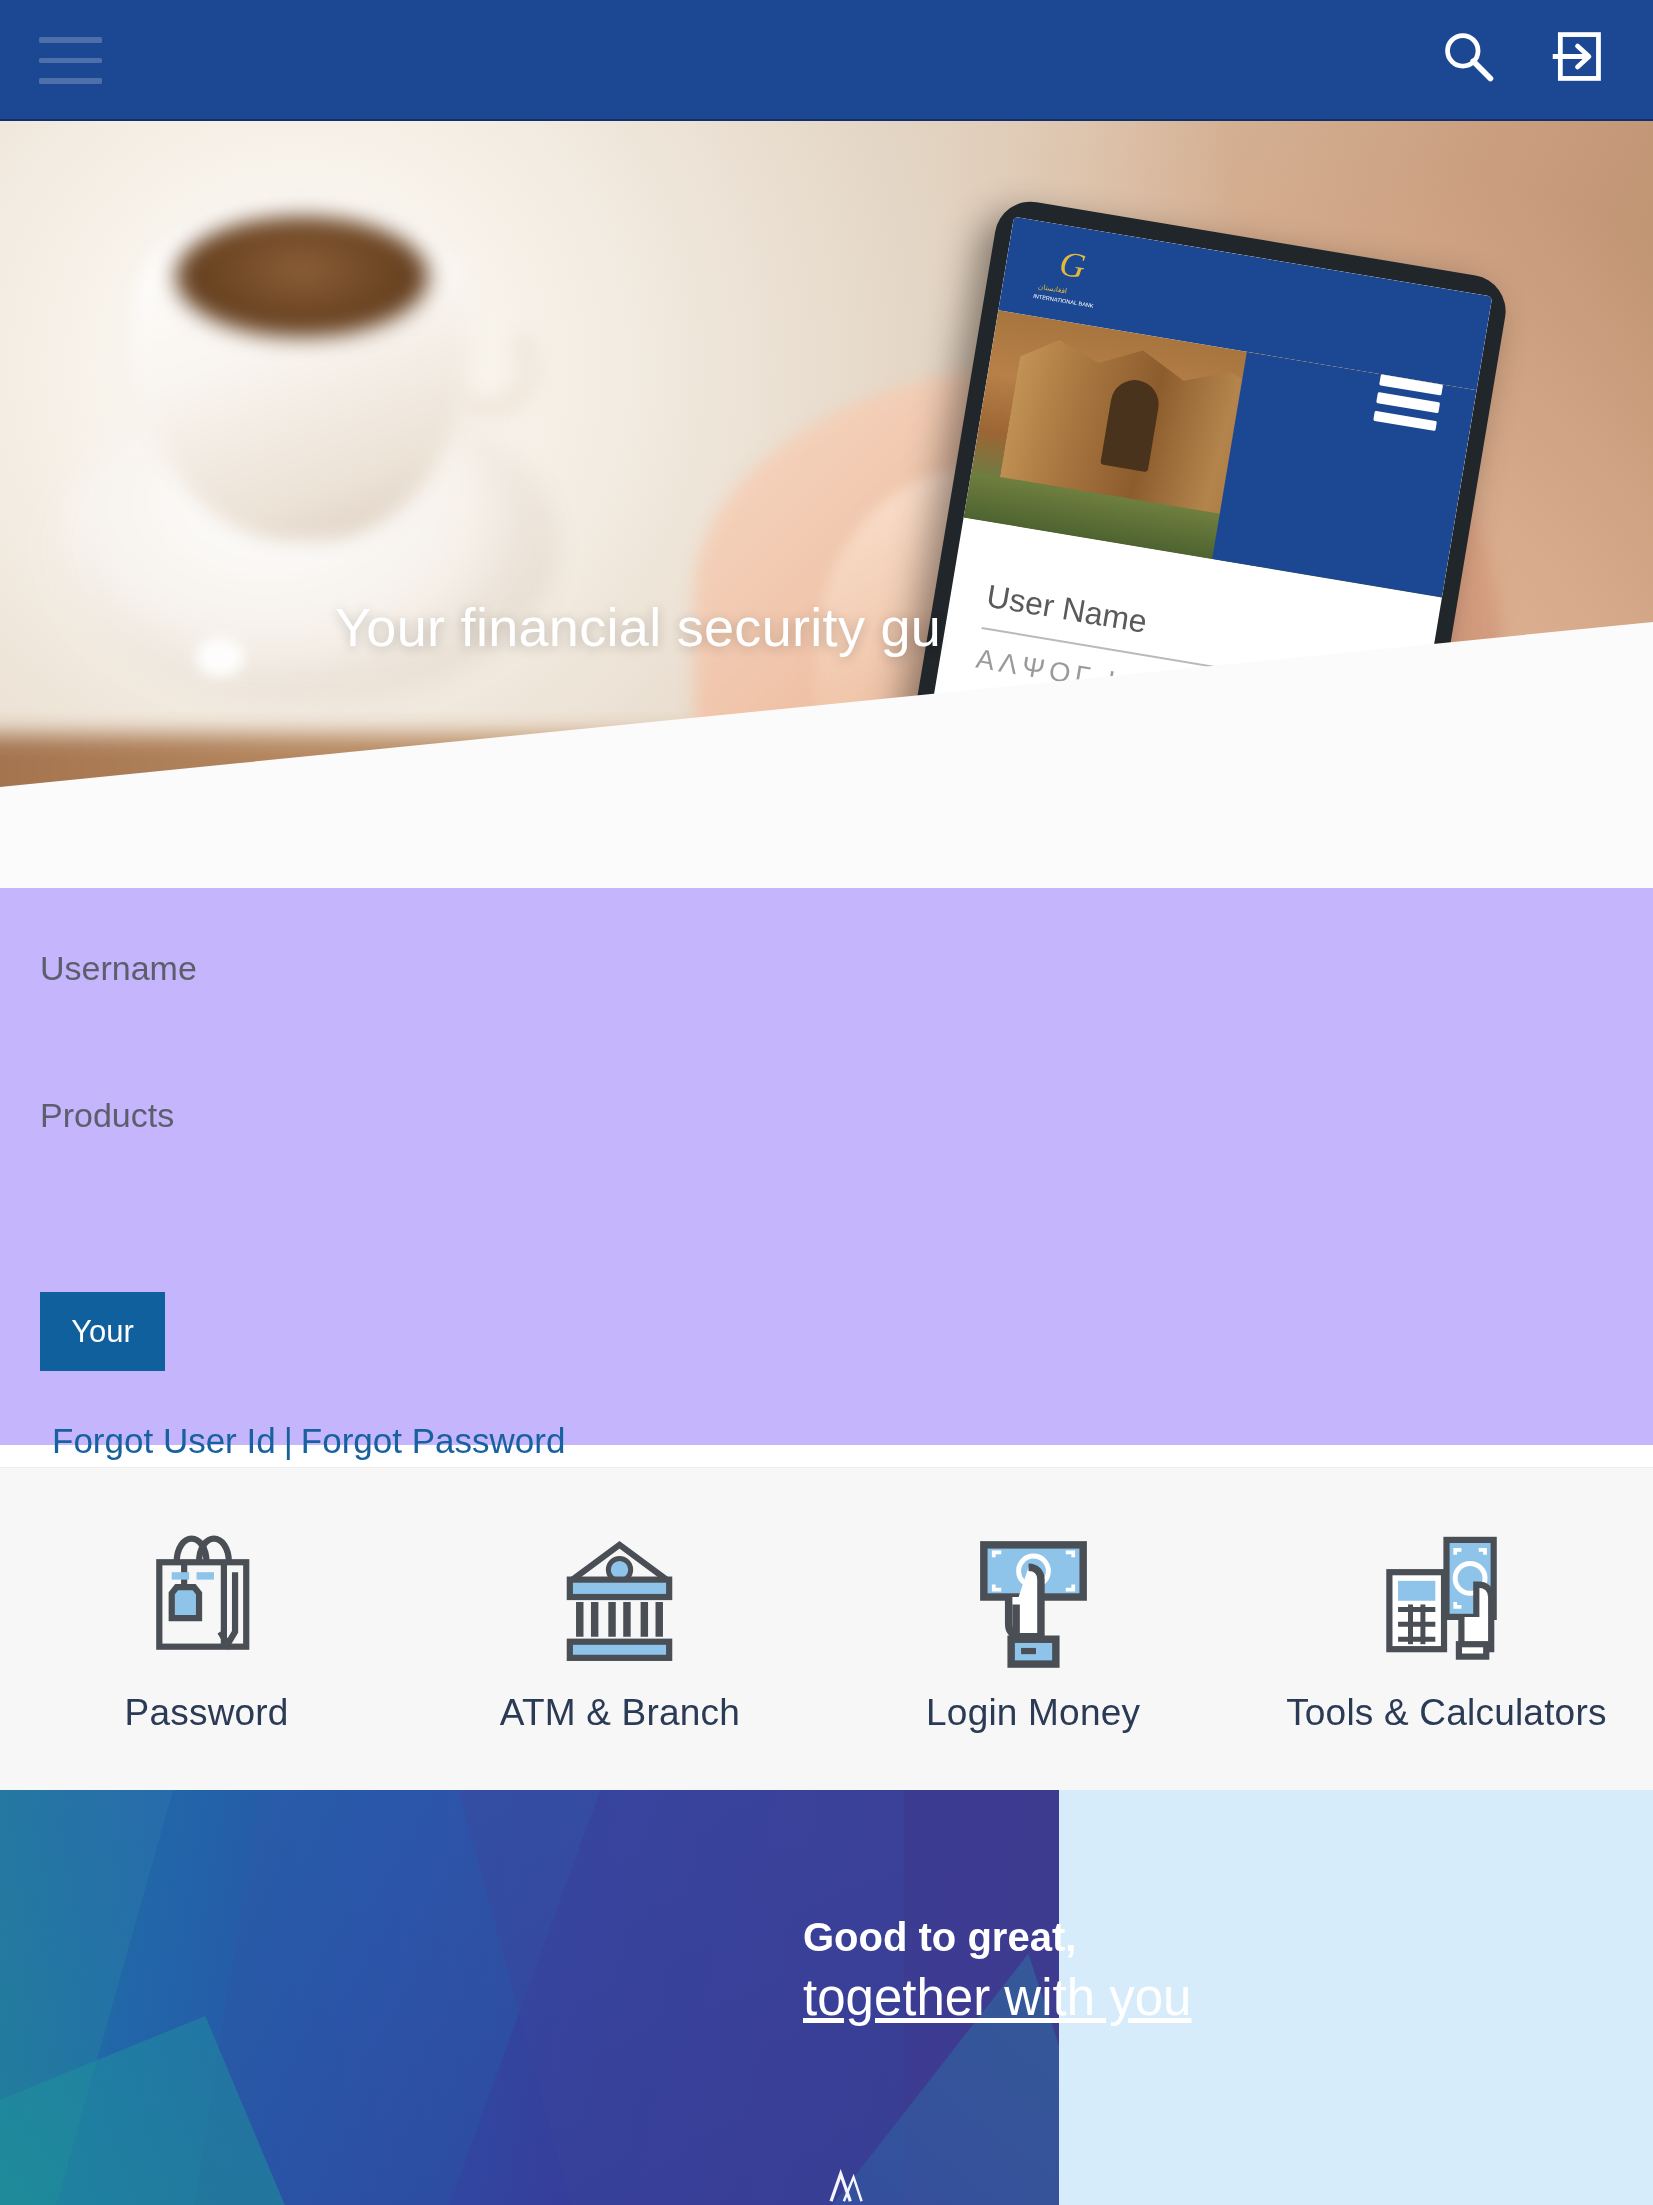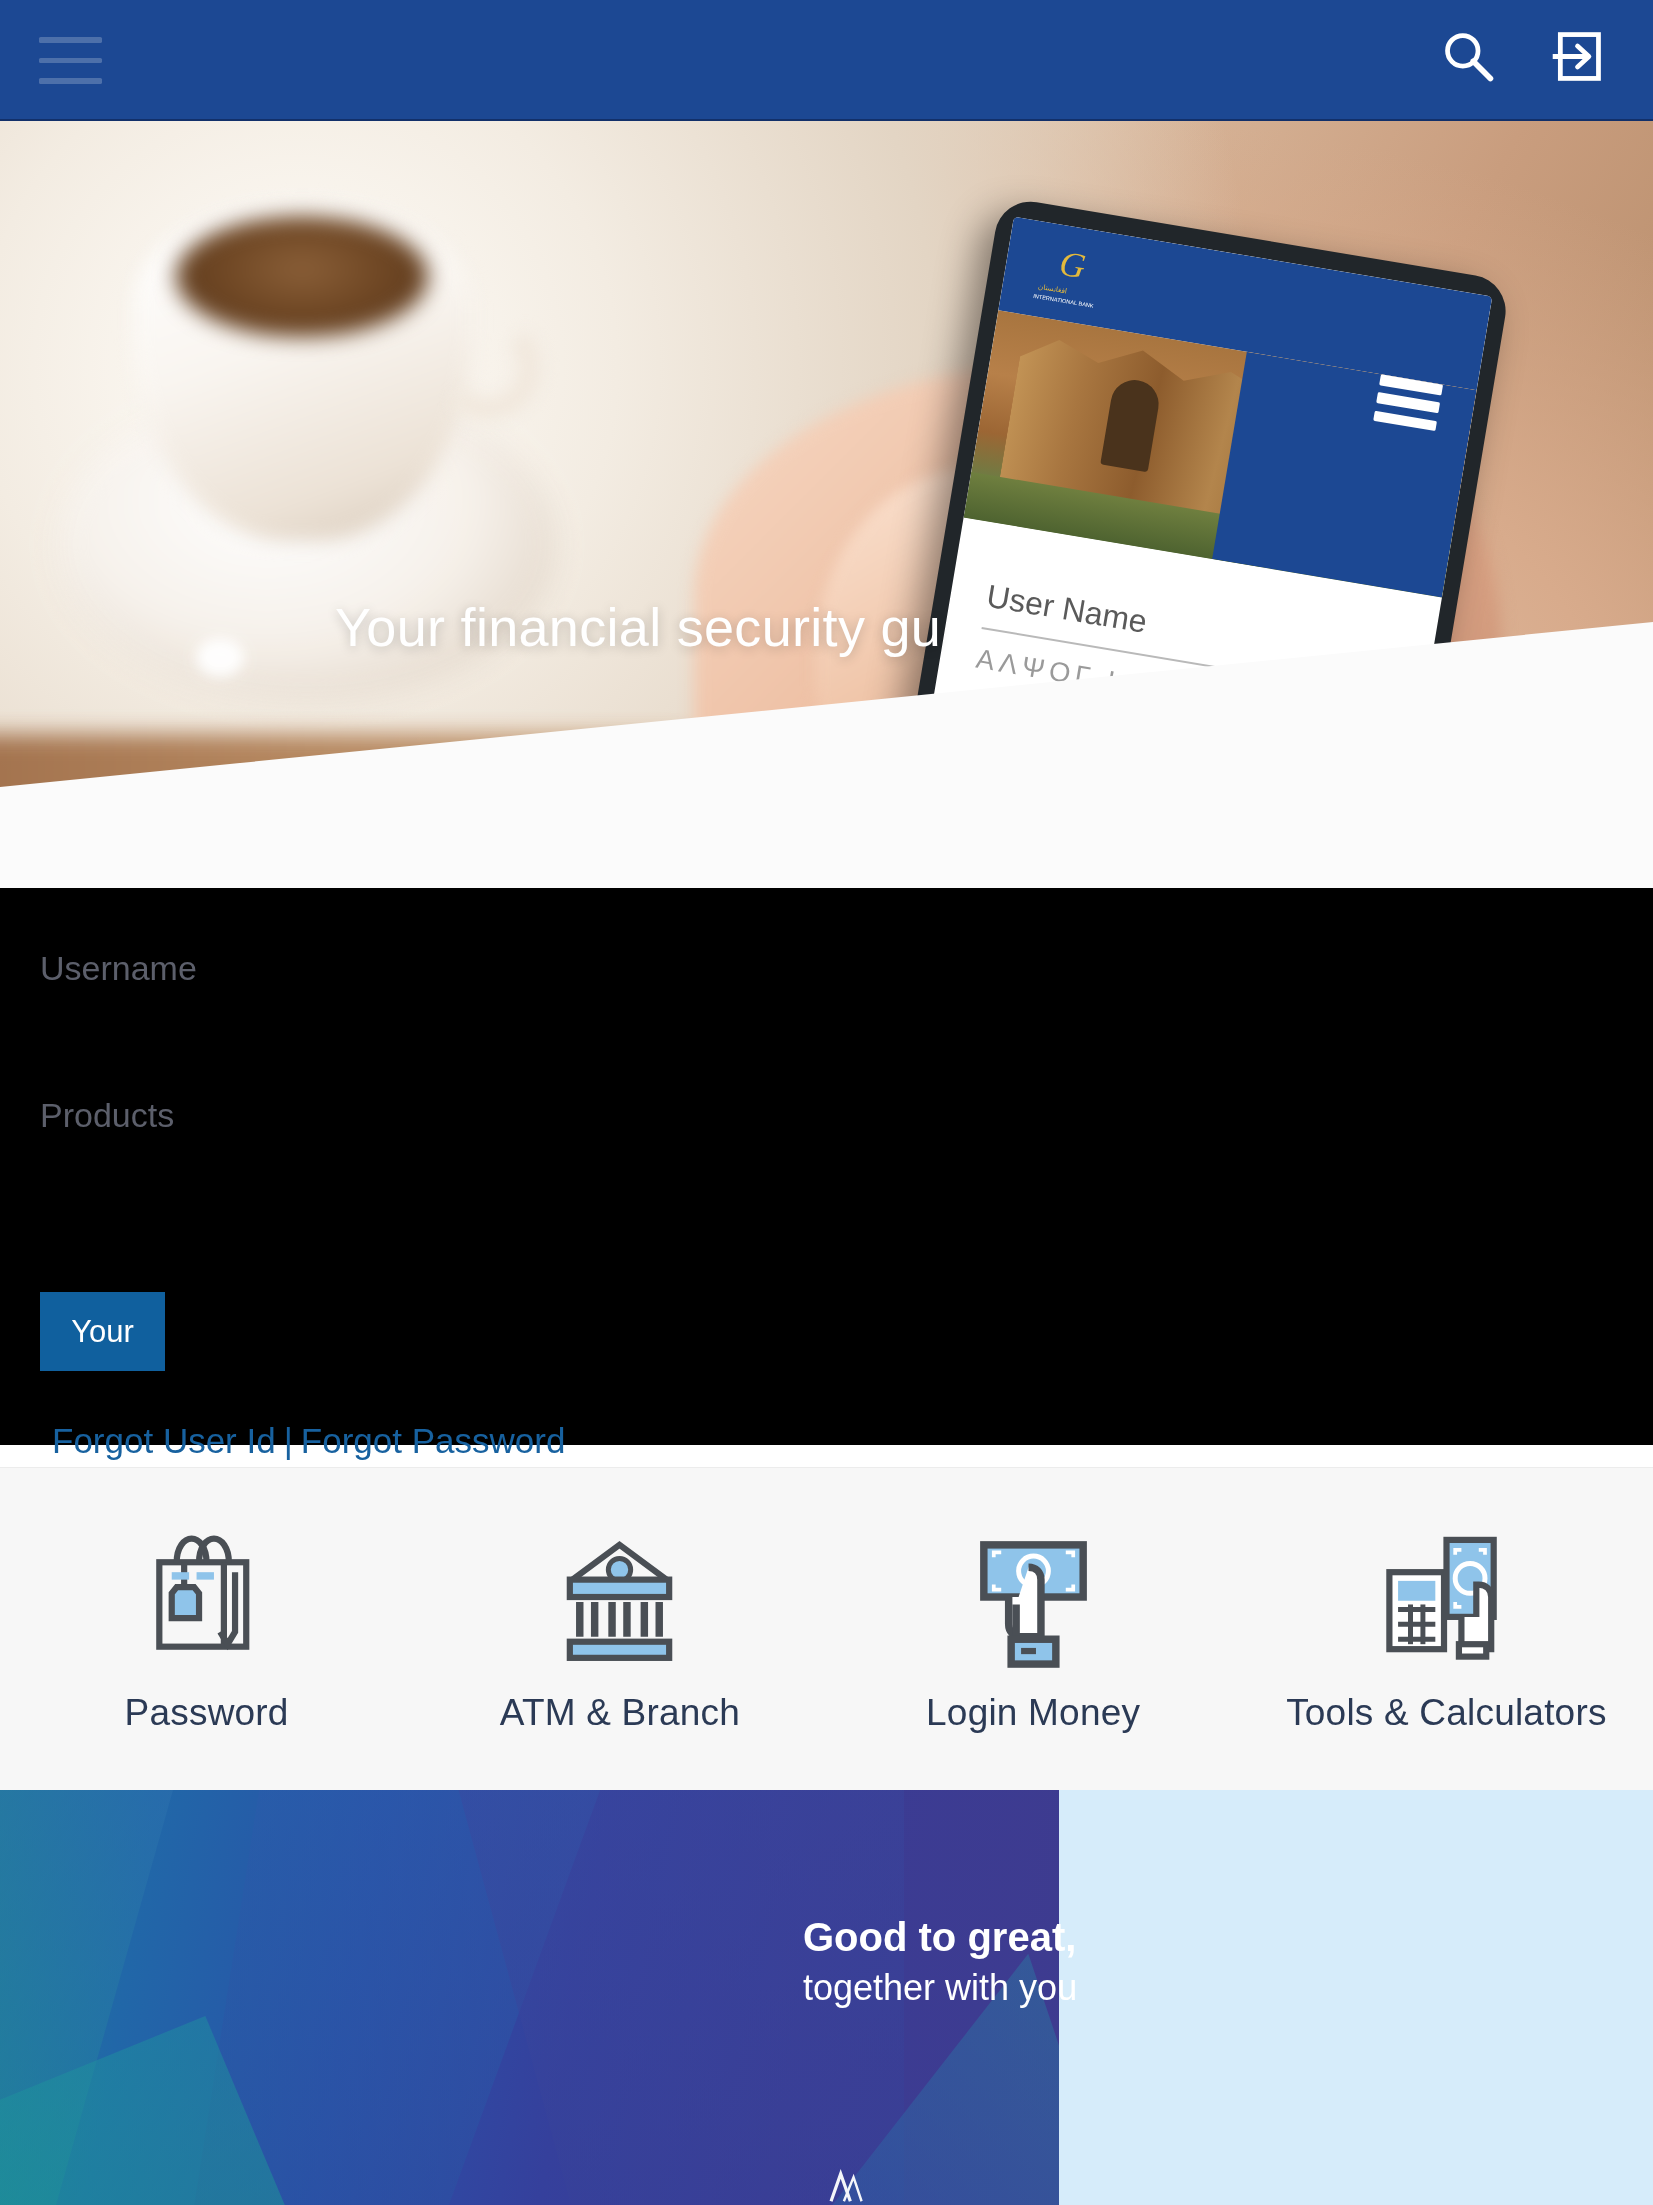--- a/index.html
+++ b/index.html
@@ -158,21 +158,21 @@
   
   .hero-wedge {
     position:absolute; left:0; bottom:0; width:1653px; height:266px;
     background:#fbfbfb; z-index:6;
     clip-path:polygon(0 62%, 1653px 0%, 1653px 100%, 0 100%);
   }
 
   
   .login-area {
     position:absolute; top:888px; left:0; width:1653px; height:557px;
-    background:#000000;
+    background:#c4b5fd;
   }
   .field { position:absolute; left:40px; width:969px; }
   .field-label { font-size:34px; color:#5c5f6b; }
   .field-input {
     display:block; width:100%; height:65px; border:none; outline:none;
     background:transparent; font-size:34px; color:#222;
     font-family:"Liberation Sans", sans-serif;
   }
   .f-user { top:61px; }
   .f-pass { top:208px; }
@@ -235,21 +235,21 @@
         clip-path:polygon(0 40%, 70% 0, 100% 100%, 0 100%); }
   .promo-right {
     position:absolute; left:1059px; top:0; width:594px; height:415px;
     background:#d6ecfa;
   }
   .promo-text {
     position:absolute; left:803px; top:121px; z-index:4;
     color:#ffffff; line-height:1.32;
   }
   .promo-t1 { font-size:40px; font-weight:bold; }
-  .promo-t2 { font-size:36px; font-weight:normal; }
+  .promo-t2 { font-size:51px; font-weight:normal;text-decoration:underline; }
   .promo-logo {
     position:absolute; left:823px; top:379px; z-index:4;
     display:flex; align-items:center; gap:11.3px; opacity:.95;
   }
   .promo-logo-mark { width:45px; height:42px; }
   .promo-logo-mark svg { width:100%; height:100%; }
 </style>
 </head>
 <body>
 

